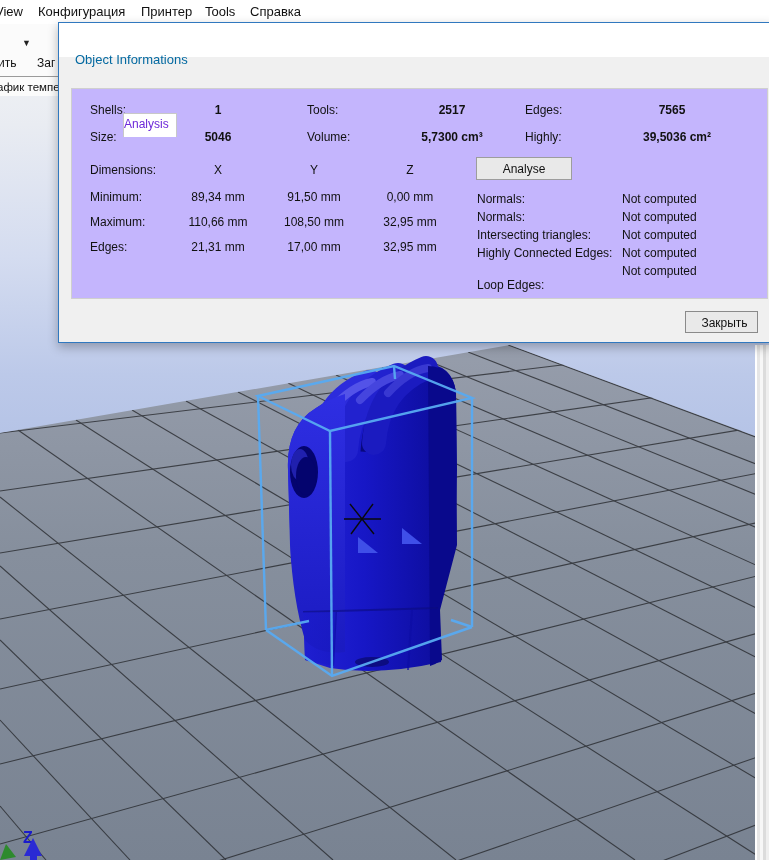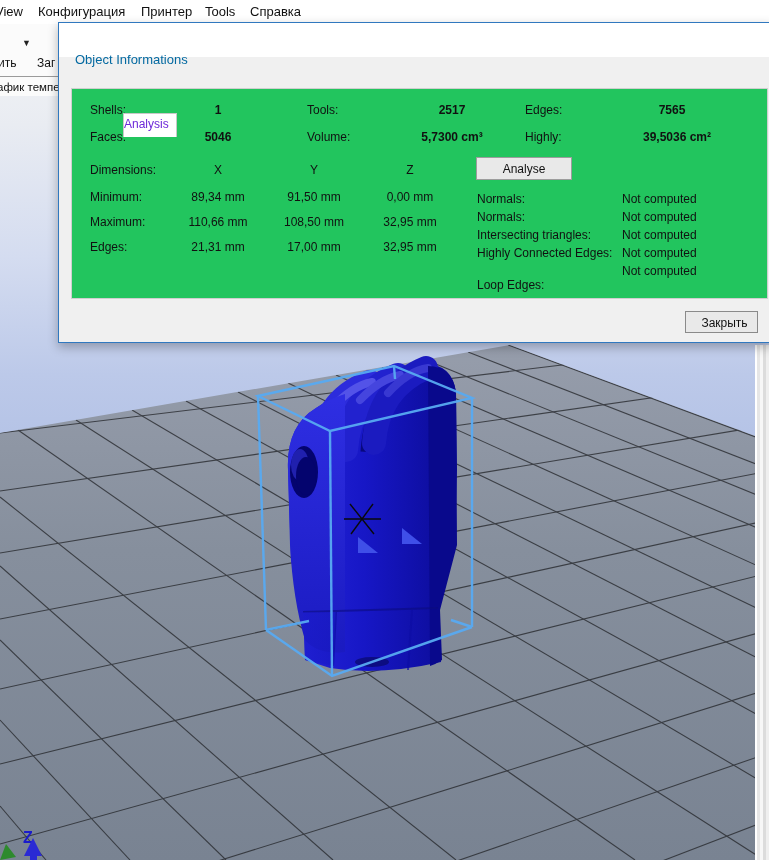--- a/index.html
+++ b/index.html
@@ -30,21 +30,21 @@
   
   .dialog{position:absolute;left:58px;top:22px;width:715px;height:321px;background:#f0f0f0;
     border:1.5px solid #3078bf;box-shadow:0 4px 10px rgba(0,0,0,.28);z-index:10;box-sizing:border-box;}
   .dlg-titlebar{position:absolute;left:0;top:0;right:0;height:34px;background:#ffffff;}
   .dlg-title{position:absolute;left:16px;top:9px;font-size:13px;color:#0369a1;margin-top:20px;}
   .tabs{position:absolute;left:12px;top:42px;height:23px;}
   .tab{position:absolute;top:2px;height:19px;line-height:19px;font-size:12px;color:#6d28d9;
        text-align:left;background:#ececec;border:1px solid #c8c8c8;border-bottom:none;margin-top:48px;}
   .tab.inactive{left:5px;width:46px;}
   .tab.active{left:52px;top:0;height:23px;line-height:21px;width:52px;background:#ffffff;border-color:#c8c8c8;z-index:2;}
-  .panel{position:absolute;left:12px;top:65px;width:697px;height:211px;background:#22c55e;border:1px solid #cfcfcf;box-sizing:border-box;}
+  .panel{position:absolute;left:12px;top:65px;width:697px;height:211px;background:#c4b5fd;border:1px solid #cfcfcf;box-sizing:border-box;}
   .cell{position:absolute;font-size:12px;color:#111;white-space:nowrap;}
   .cell.b{font-weight:bold;}
   .cell.c{text-align:center;}
   .btn{position:absolute;background:#e9e9e9;border:1px solid #9d9d9d;font-size:12px;color:#111;
        text-align:center;font-family:inherit;}
   .analyse-btn{left:404px;top:68px;width:96px;height:23px;line-height:21px;}
   .close-btn{left:626px;top:288px;width:73px;height:22px;line-height:20px;border-color:#8a8a8a;padding-left:12px;}
 
   svg text{font-family:"Liberation Sans","DejaVu Sans",sans-serif;}
 </style>
@@ -199,21 +199,21 @@
 
     <div class="panel">
 
       <div class="cell" style="left:18px;top:14px">Shells:</div>
       <div class="cell b c" style="left:116px;top:14px;width:60px">1</div>
       <div class="cell" style="left:235px;top:14px">Tools:</div>
       <div class="cell b c" style="left:320px;top:14px;width:120px">2517</div>
       <div class="cell" style="left:453px;top:14px">Edges:</div>
       <div class="cell b c" style="left:535px;top:14px;width:130px">7565</div>
 
-      <div class="cell" style="left:18px;top:41px">Faces:</div>
+      <div class="cell" style="left:18px;top:41px">Size:</div>
       <div class="cell b c" style="left:116px;top:41px;width:60px">5046</div>
       <div class="cell" style="left:235px;top:41px">Volume:</div>
       <div class="cell b c" style="left:320px;top:41px;width:120px">5,7300 cm³</div>
       <div class="cell" style="left:453px;top:41px">Highly:</div>
       <div class="cell b c" style="left:535px;top:41px;width:140px">39,5036 cm²</div>
 
       <div class="cell" style="left:18px;top:74px">Dimensions:</div>
       <div class="cell c" style="left:116px;top:74px;width:60px">X</div>
       <div class="cell c" style="left:212px;top:74px;width:60px">Y</div>
       <div class="cell c" style="left:308px;top:74px;width:60px">Z</div>

